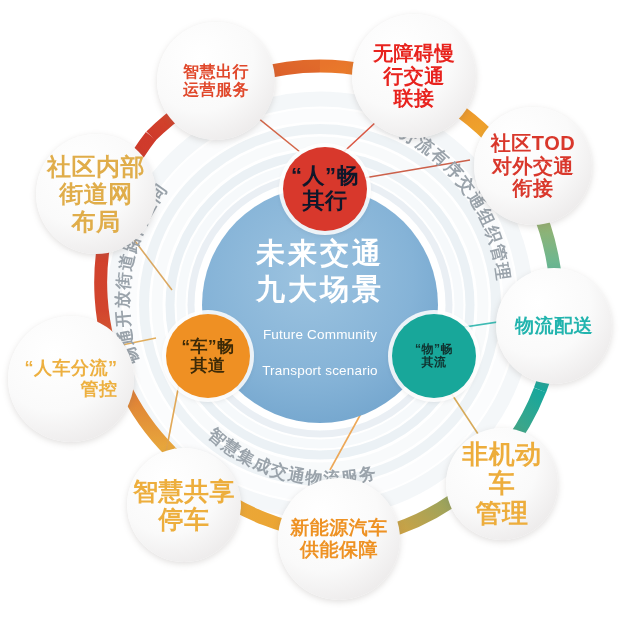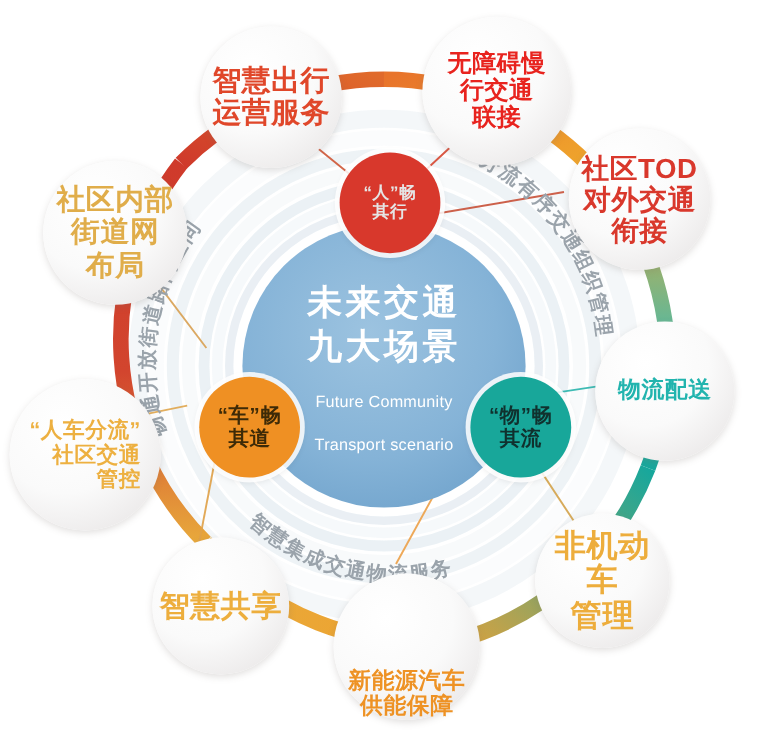--- a/index.html
+++ b/index.html
@@ -121,86 +121,86 @@
     </g>
   </svg>
 
   <div class="core-text">
     <div class="core-cn">未来交通</div>
     <div class="core-cn">九大场景</div>
     <div class="core-en">Future Community</div>
     <div class="core-en">Transport scenario</div>
   </div>
 
-  <div class="hub" id="hub-people" style="left: 283px; top: 127px; width: 84px; height: 84px; background: rgb(216, 56, 44); color: #e5e5e5; font-size: 14px; box-shadow: rgba(255, 255, 255, 0.85) 0px 0px 0px 4px, rgba(0, 0, 0, 0.18) 0px 2px 7px;">
+  <div class="hub" id="hub-people" style="left: 283px; top: 147px; width: 84px; height: 84px; background: rgb(216, 56, 44); color: #0f172a; font-size: 22px; box-shadow: rgba(255, 255, 255, 0.85) 0px 0px 0px 4px, rgba(0, 0, 0, 0.18) 0px 2px 7px;">
     <div>
       <div>“人”畅</div>
       <div>其行</div>
     </div>
   </div>
   <div class="hub" id="hub-vehicle" style="left: 166px; top: 314px; width: 84px; height: 84px; background: rgb(239, 144, 35); color: rgb(61, 42, 7); font-size: 17px; box-shadow: rgba(255, 255, 255, 0.85) 0px 0px 0px 4px, rgba(0, 0, 0, 0.18) 0px 2px 7px;">
     <div>
       <div>“车”畅</div>
       <div>其道</div>
     </div>
   </div>
-  <div class="hub" id="hub-goods" style="left: 392px; top: 314px; width: 84px; height: 84px; background: rgb(24, 167, 154); color: rgb(16, 49, 46); font-size: 17px; box-shadow: rgba(255, 255, 255, 0.85) 0px 0px 0px 4px, rgba(0, 0, 0, 0.18) 0px 2px 7px;">
+  <div class="hub" id="hub-goods" style="left: 392px; top: 314px; width: 84px; height: 84px; background: rgb(24, 167, 154); color: rgb(16, 49, 46); font-size: 12px; box-shadow: rgba(255, 255, 255, 0.85) 0px 0px 0px 4px, rgba(0, 0, 0, 0.18) 0px 2px 7px;">
     <div>
       <div>“物”畅</div>
       <div>其流</div>
     </div>
   </div>
 
   <div id="bubbles">
-      <div class="bubble" style="left: 167px; top: 22px; width: 118px; height: 118px; color: rgb(224, 71, 42); font-size: 24px; text-align: center;">
+      <div class="bubble" style="left: 157px; top: 22px; width: 118px; height: 118px; color: rgb(224, 71, 42); font-size: 16px; text-align: center;">
         <div>
           <span>智慧出行</span>
           <span>运营服务</span>
         </div>
       </div>
       <div class="bubble" style="left: 352px; top: 14px; width: 124px; height: 124px; color: rgb(232, 35, 30); font-size: 20px;">
         <div>
           <span>无障碍慢</span>
           <span>行交通</span>
           <span>联接</span>
         </div>
       </div>
-      <div class="bubble" style="left: 474px; top: 107px; width: 118px; height: 118px; color: rgb(217, 56, 44); font-size: 23px;">
+      <div class="bubble" style="left: 474px; top: 107px; width: 118px; height: 118px; color: rgb(217, 56, 44); font-size: 20px;">
         <div>
           <span>社区TOD</span>
           <span>对外交通</span>
           <span>衔接</span>
         </div>
       </div>
       <div class="bubble" style="left: 496px; top: 268px; width: 116px; height: 116px; color: rgb(34, 180, 174); font-size: 19px;">
         <div>
           <span>物流配送</span>
         </div>
       </div>
       <div class="bubble" style="left: 446px; top: 428px; width: 112px; height: 112px; color: rgb(237, 173, 60); font-size: 26px;">
         <div>
           <span>非机动车</span>
           <span>管理</span>
         </div>
       </div>
-      <div class="bubble" style="left: 278px; top: 478px; width: 122px; height: 122px; color: rgb(238, 146, 36); font-size: 19px; align-items: flex-end;">
+      <div class="bubble" style="left: 278px; top: 478px; width: 122px; height: 122px; color: rgb(238, 146, 36); font-size: 19px;">
         <div>
           <span>新能源汽车</span>
           <span>供能保障</span>
         </div>
       </div>
       <div class="bubble" style="left: 127px; top: 448px; width: 114px; height: 114px; color: rgb(237, 174, 61); font-size: 25px;">
         <div>
           <span>智慧共享</span>
+          <span>停车</span>
         </div>
       </div>
       <div class="bubble" style="left: 8px; top: 316px; width: 126px; height: 126px; color: rgb(237, 176, 64); font-size: 18px; text-align: right;">
         <div>
           <span>“人车分流”</span>
-          <span>社区交通</span>
           <span>管控</span>
         </div>
       </div>
       <div class="bubble" style="left: 36px; top: 134px; width: 120px; height: 120px; color: rgb(224, 173, 74); font-size: 24px;">
         <div>
           <span>社区内部</span>
           <span>街道网</span>
           <span>布局</span>
         </div>
       </div>

